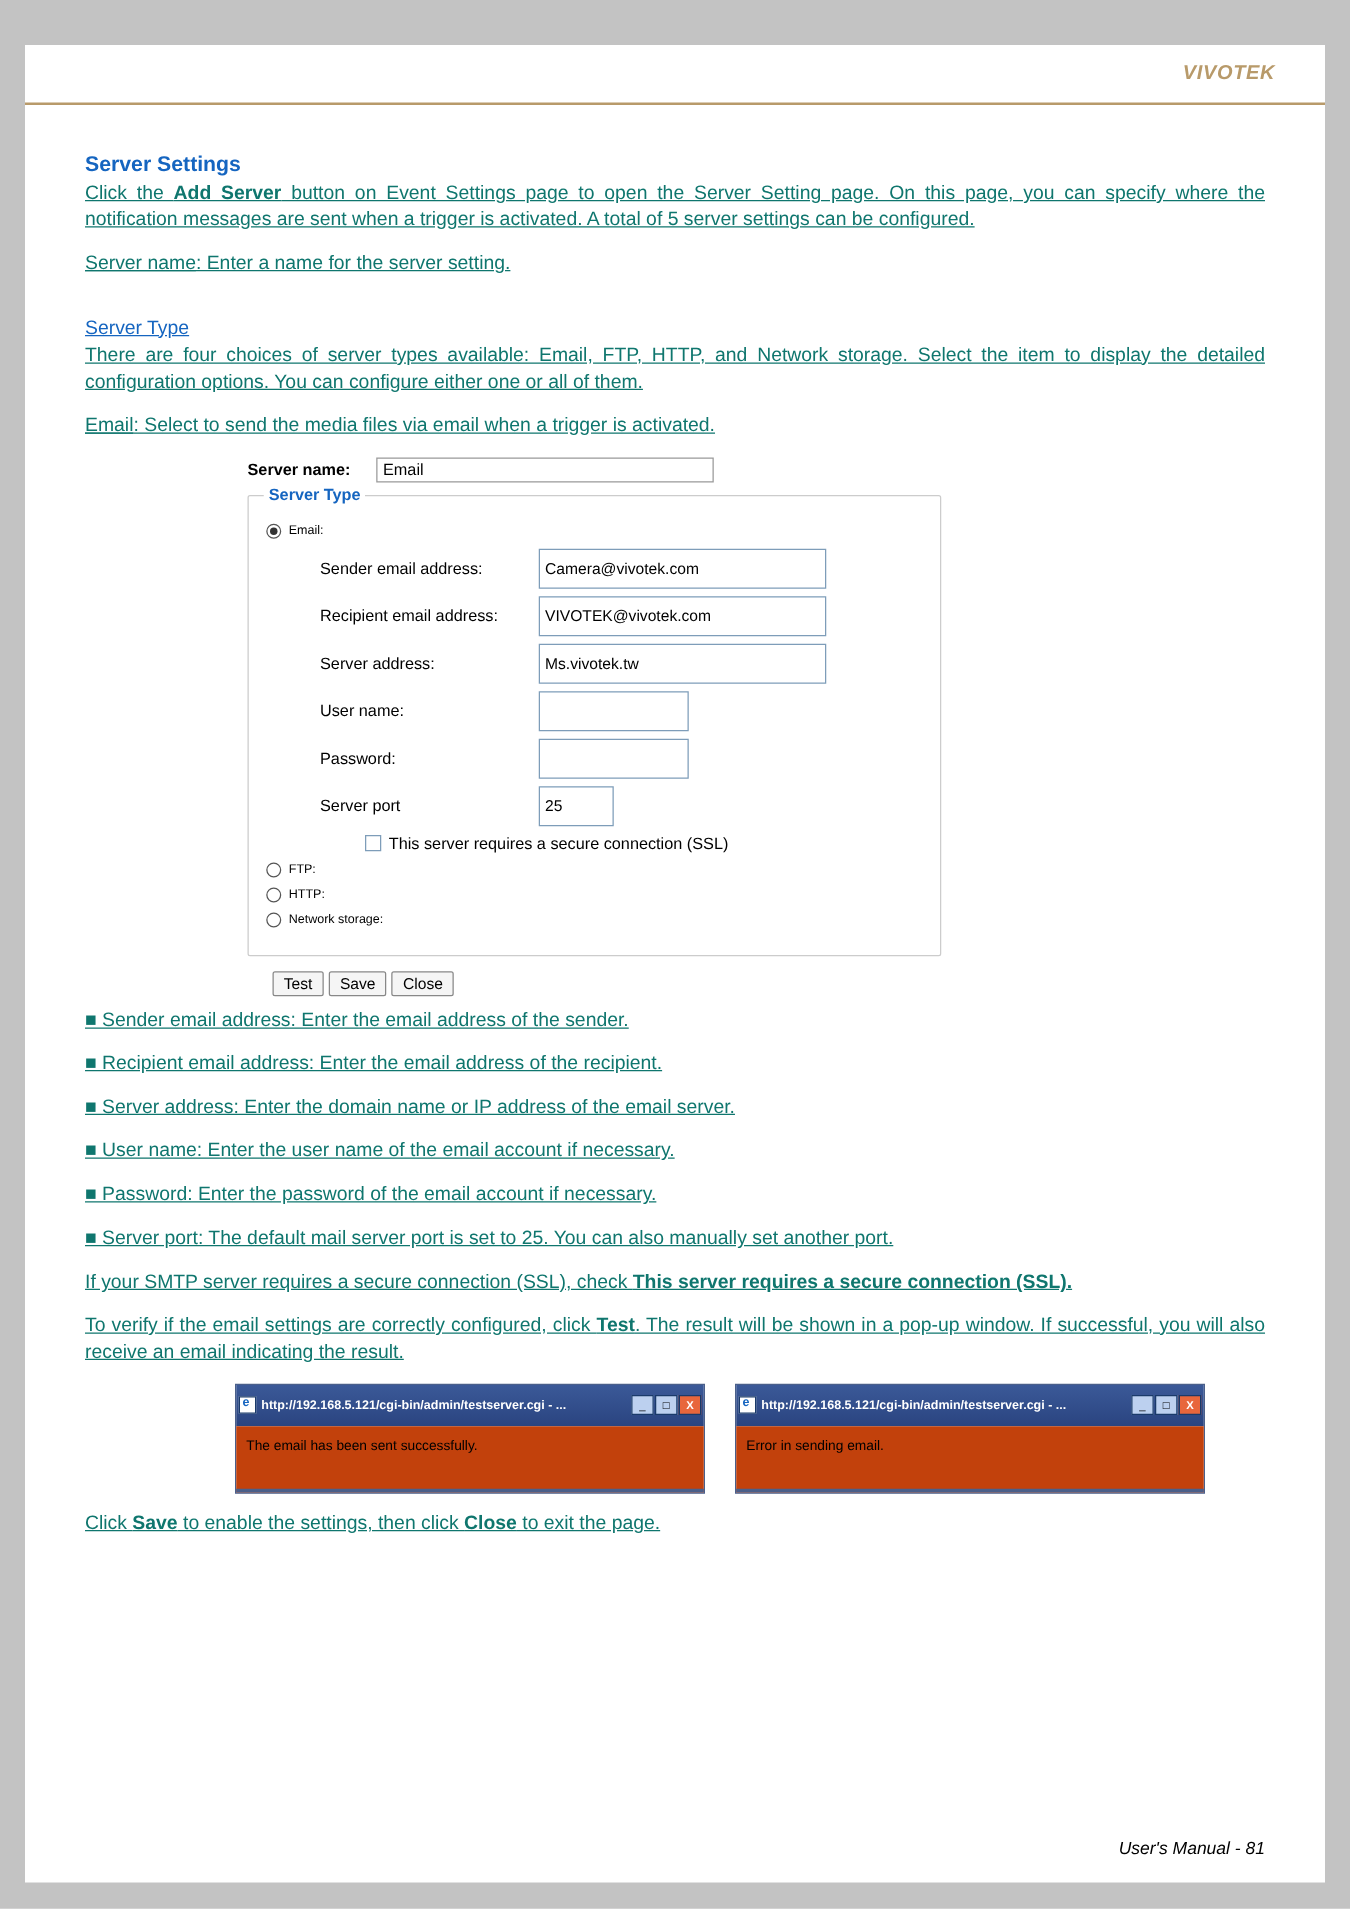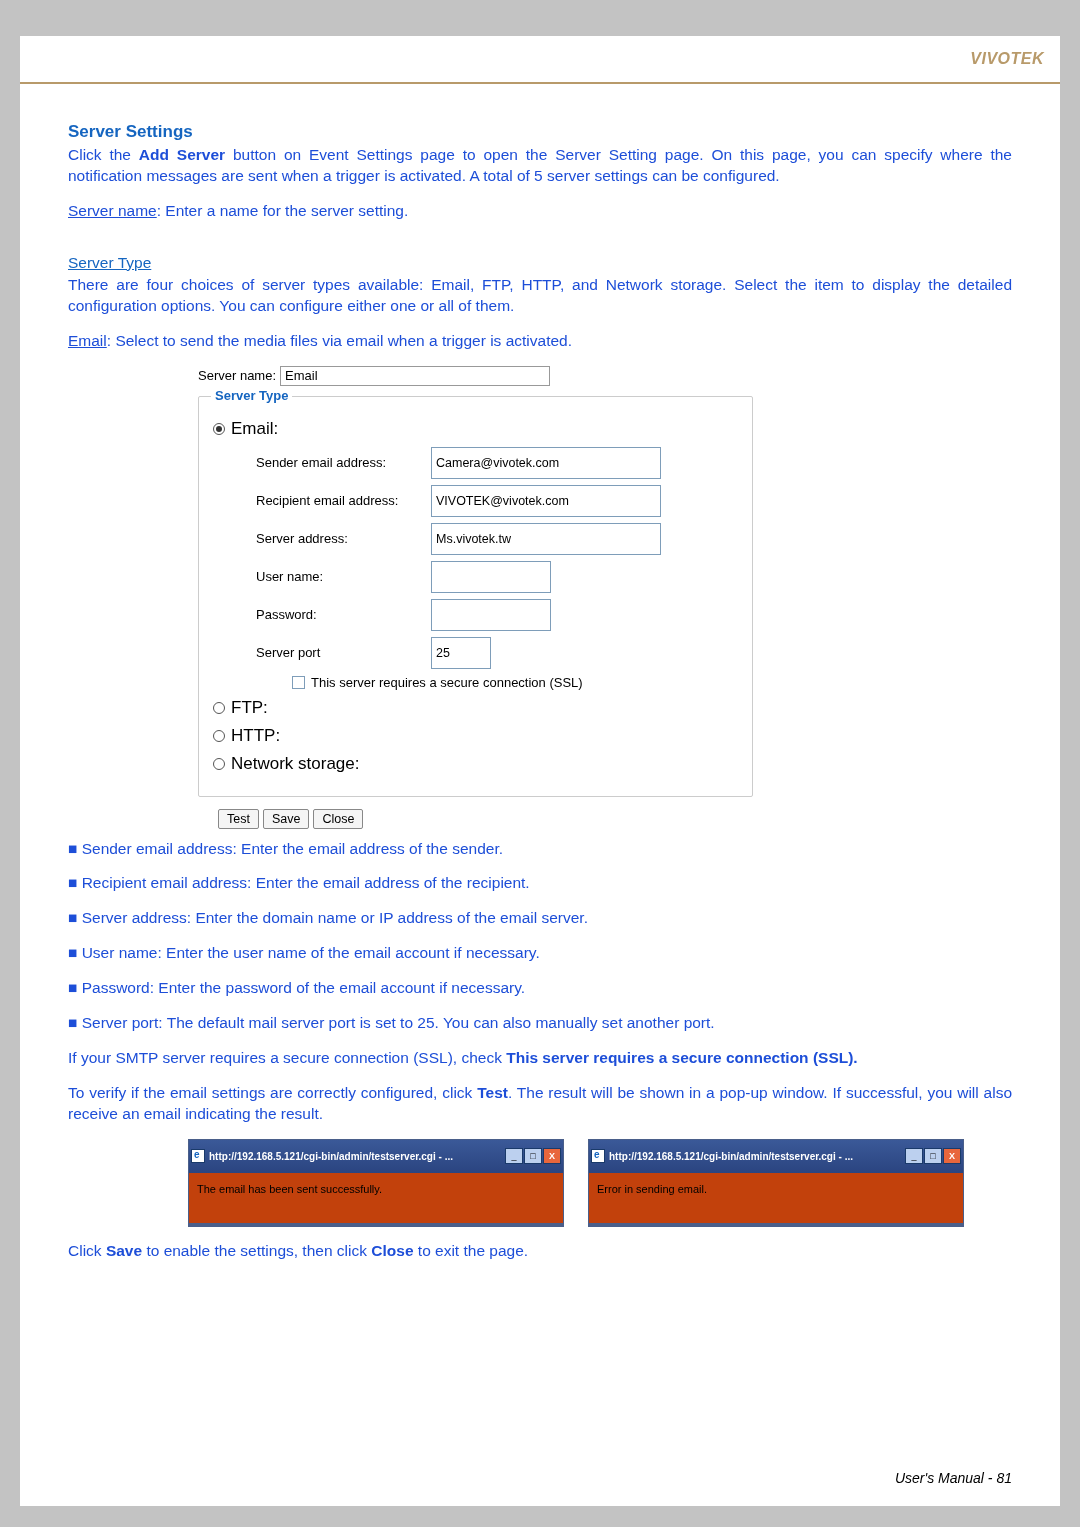--- a/index.html
+++ b/index.html
@@ -16,64 +16,65 @@
       min-height: 1470px;
       padding: 0;
     }
     .header-band {
       height: 48px;
       border-bottom: 2px solid #b89a6a;
       position: relative;
     }
     .brand {
       position: absolute;
-      right: 16px;
+      right: 40px;
       top: 14px;
       color: #b89a6a;
       font-style: italic;
       font-weight: bold;
       font-size: 16px;
       letter-spacing: 0.5px;
     }
     .content {
       padding: 38px 48px 40px 48px;
     }
     .section-title {
       color: #1565c0;
       font-weight: bold;
       font-size: 17px;
       margin-bottom: 3px;
     }
     .justify { text-align: justify; }
     .para {
       font-size: 15.5px;
-      color: #1d4ed8;
+      color: #0f766e;
       line-height: 1.35;
       margin-bottom: 14px;
+      text-decoration: underline;
     }
     .underline { text-decoration: underline; }
     .link-lbl {
       color: #1565c0;
       text-decoration: underline;
       font-size: 15.5px;
       display: inline-block;
       margin-bottom: 3px;
     }
     .bold { font-weight: bold; }
     .screenshot-block {
       margin: 6px 0 10px 130px;
       width: 555px;
     }
     .sn-row {
       display: flex;
       align-items: center;
       font-size: 13px;
       margin-bottom: 10px;
     }
-    .sn-label { font-weight: normal; margin-right: 4px; }
+    .sn-label { font-weight: bold; margin-right: 21px; }
     .sn-input {
       border: 1px solid #999;
       height: 20px;
       padding: 1px 4px;
       font-size: 13px;
       width: 270px;
     }
     .fieldset {
       border: 1px solid #ccc;
       border-radius: 2px;
@@ -87,21 +88,21 @@
       left: 12px;
       background: #fff;
       color: #1565c0;
       font-size: 13px;
       font-weight: bold;
       padding: 0 4px;
     }
     .radio-row {
       display: flex;
       align-items: center;
-      font-size: 17px;
+      font-size: 10px;
       margin: 8px 0;
     }
     .radio {
       width: 12px; height: 12px;
       border: 1px solid #555;
       border-radius: 50%;
       margin-right: 6px;
       display: inline-flex;
       align-items: center;
       justify-content: center;

